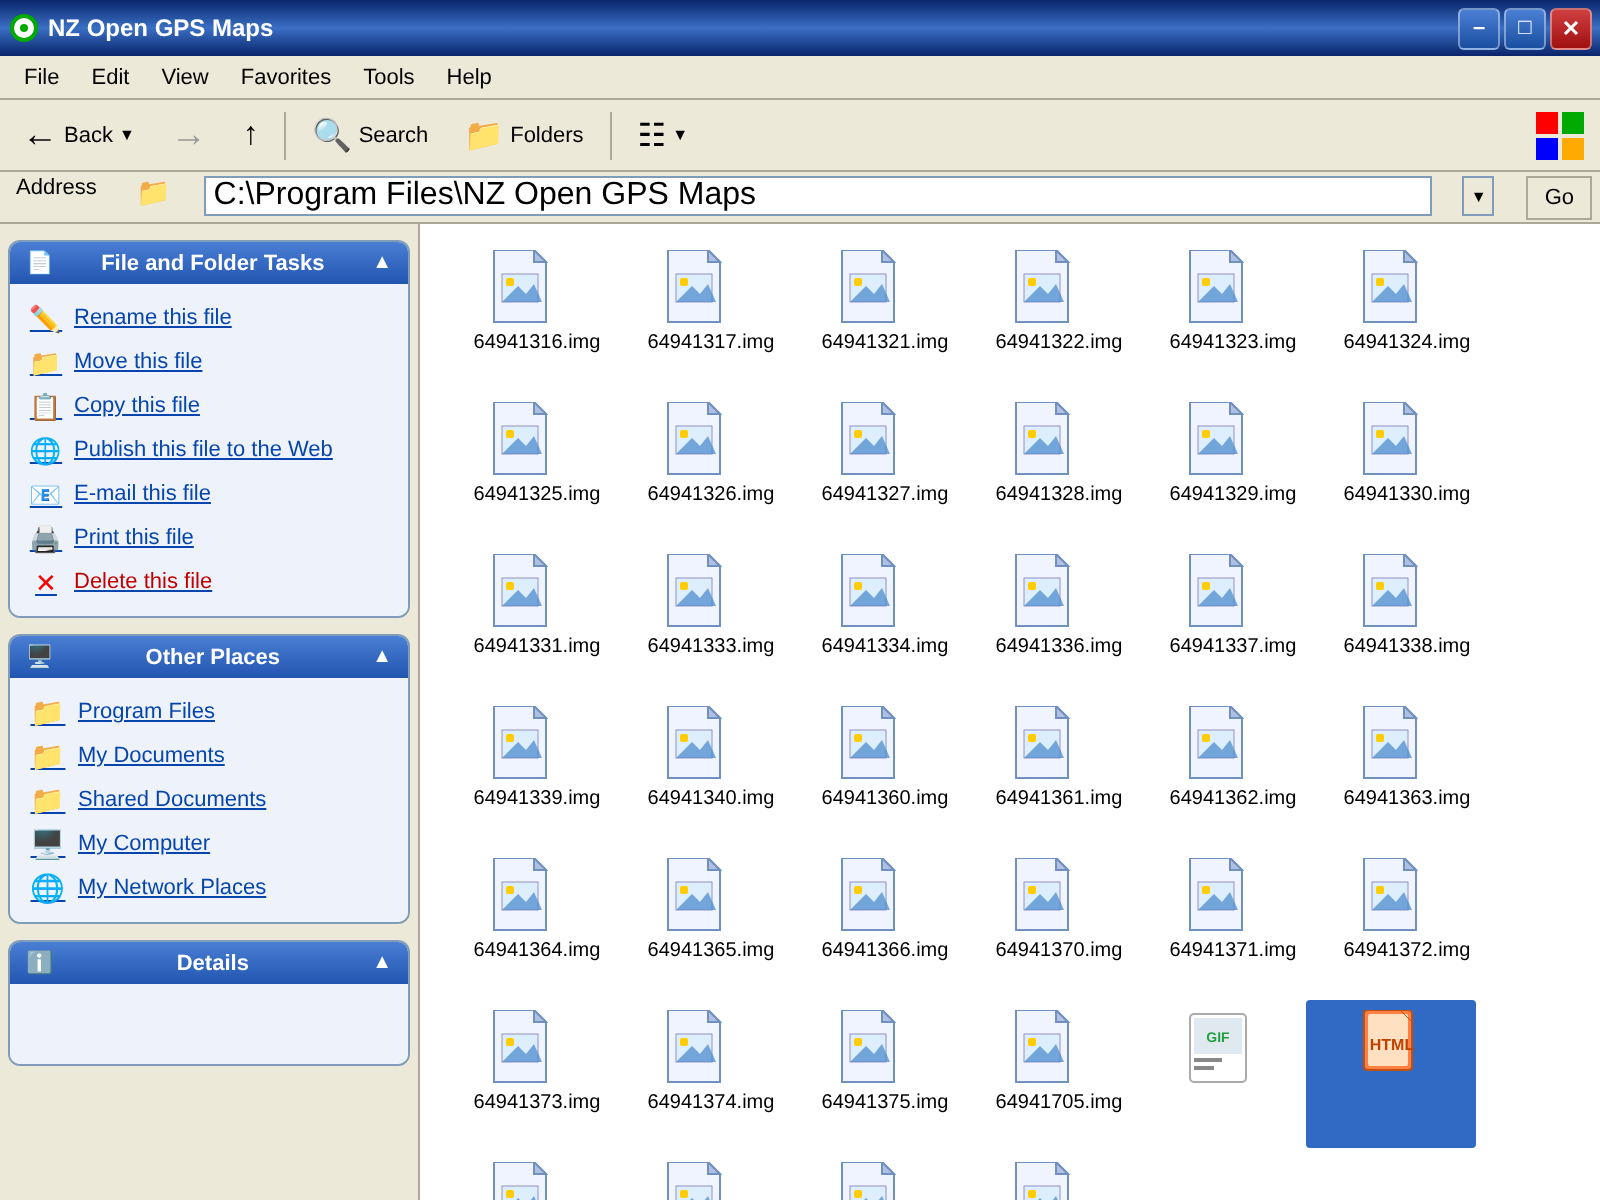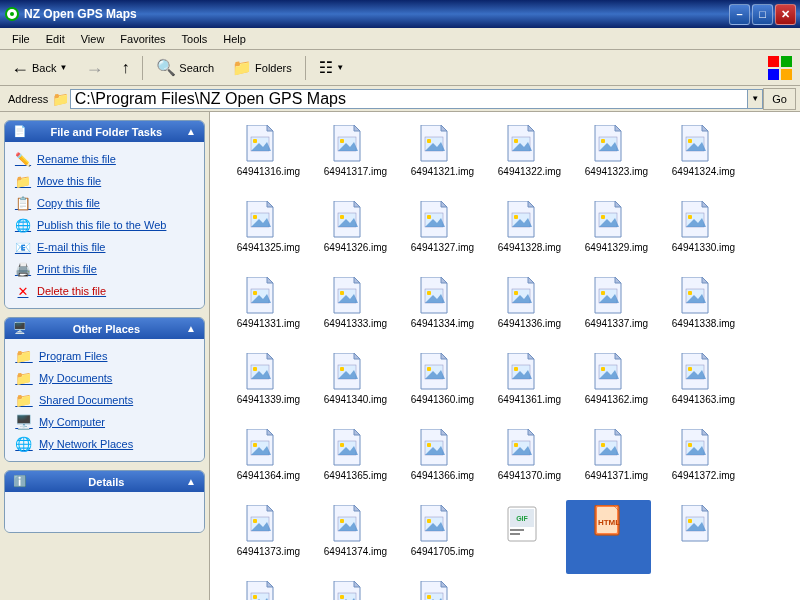--- a/index.html
+++ b/index.html
@@ -59,24 +59,24 @@
       font-size: 11px;
     }
     .tool-separator { width: 1px; height: 24px; background: #ACA899; margin: 0 2px; }
     .tool-dropdown { font-size: 8px; }
 
     
     .address-bar {
       background: #ECE9D8;
       height: 26px;
       display: flex;
-      align-items: center;
+      align-items: flex-start;
       padding: 2px 4px;
       border-bottom: 1px solid #ACA899;
-      gap: 0;
+      gap: 16px;
     }
     .addr-label { font-size: 11px; padding: 0 4px; }
     .addr-icon { font-size: 14px; color: #f0a000; }
     .addr-input {
       flex: 1;
       height: 20px;
       border: 1px solid #7f9db9;
       padding: 0 4px;
       font-size: 16px;
       background: white;
@@ -774,20 +774,32 @@
         <div class="file-item">
           <div class="file-icon-img">
             <svg width="32" height="38" viewBox="0 0 32 38">
       <polygon points="2,0 22,0 28,6 28,36 2,36" fill="#f0f4ff" stroke="#7090c0" stroke-width="1"></polygon>
       <polygon points="22,0 22,6 28,6" fill="#b0c0e0" stroke="#7090c0" stroke-width="1"></polygon>
       <rect x="6" y="12" width="18" height="14" fill="#ddeeff" stroke="#9090c0" stroke-width="0.5"></rect>
       <rect x="8" y="14" width="4" height="4" fill="#ffcc00" rx="1"></rect>
       <polygon points="6,26 14,18 18,22 22,17 26,26" fill="#4488cc" opacity="0.7"></polygon>
     </svg>
           </div>
+          <span class="file-name">64941375.img</span>
+        </div>
+        <div class="file-item">
+          <div class="file-icon-img">
+            <svg width="32" height="38" viewBox="0 0 32 38">
+      <polygon points="2,0 22,0 28,6 28,36 2,36" fill="#f0f4ff" stroke="#7090c0" stroke-width="1"></polygon>
+      <polygon points="22,0 22,6 28,6" fill="#b0c0e0" stroke="#7090c0" stroke-width="1"></polygon>
+      <rect x="6" y="12" width="18" height="14" fill="#ddeeff" stroke="#9090c0" stroke-width="0.5"></rect>
+      <rect x="8" y="14" width="4" height="4" fill="#ffcc00" rx="1"></rect>
+      <polygon points="6,26 14,18 18,22 22,17 26,26" fill="#4488cc" opacity="0.7"></polygon>
+    </svg>
+          </div>
           <span class="file-name">64941705.img</span>
         </div>
         <div class="file-item">
           <div class="file-icon-img">
             <svg width="32" height="38" viewBox="0 0 32 38">
       <rect x="2" y="2" width="28" height="34" rx="2" fill="#ffffff" stroke="#aaaaaa" stroke-width="1"></rect>
       <rect x="4" y="4" width="24" height="18" fill="#e0e8f0"></rect>
       <rect x="4" y="24" width="14" height="2" fill="#888"></rect>
       <rect x="4" y="28" width="10" height="2" fill="#888"></rect>
       <text x="16" y="16" text-anchor="middle" font-size="7" fill="#20a040" font-weight="bold">GIF</text>

